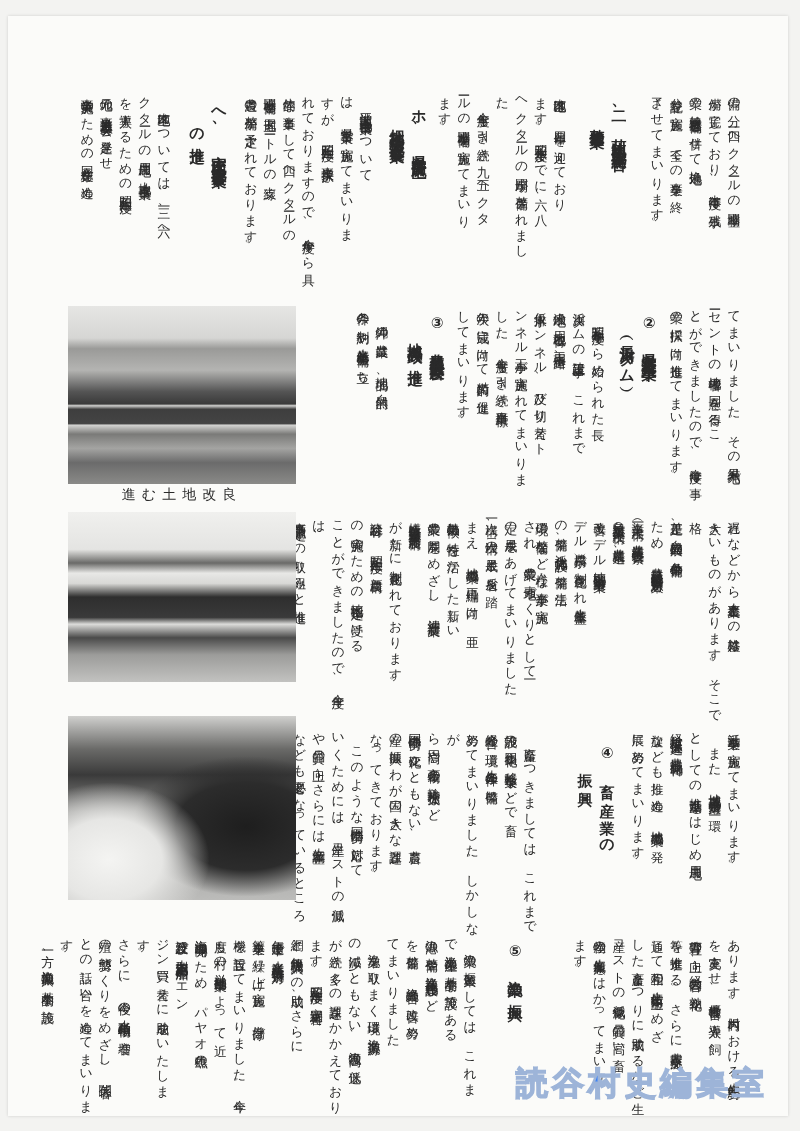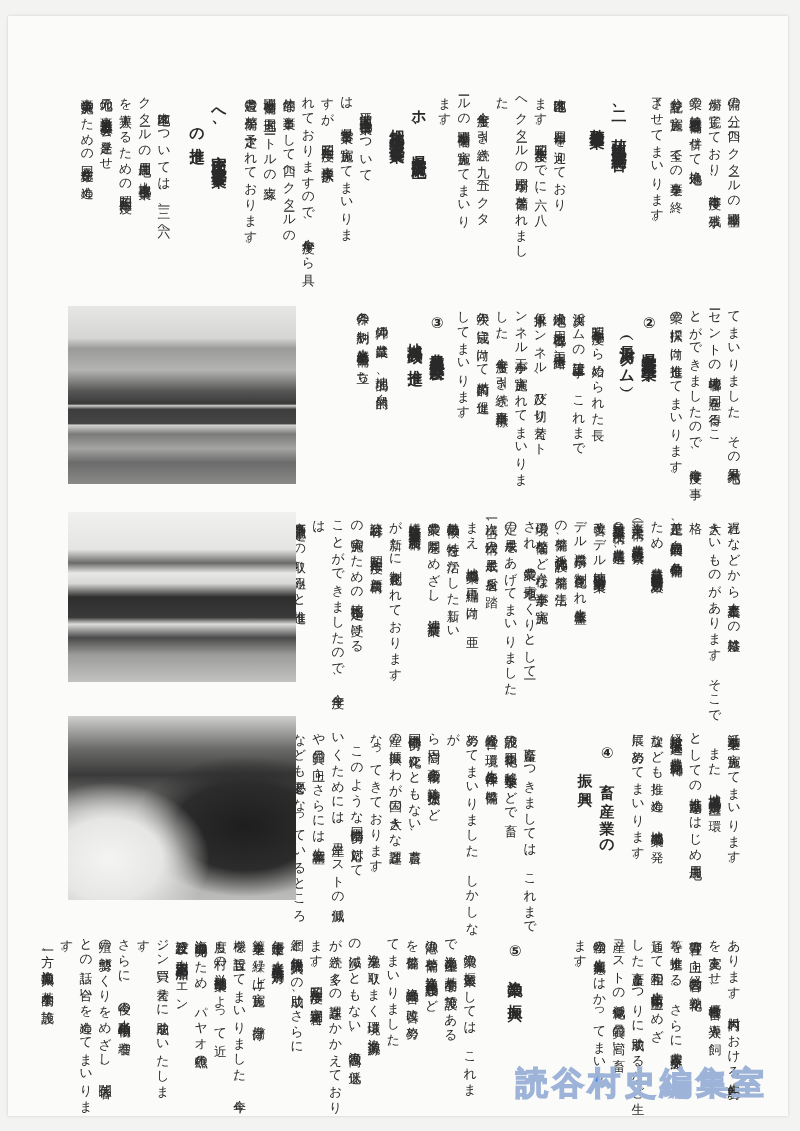--- a/index.html
+++ b/index.html
@@ -142,19 +142,20 @@
 度も村の単独補助事業によって近
 海漁場開発のため、パヤオ魚礁の
 設置及び大型定置網用船舶のエン
 ジン買い替えに助成をいたします。
 さらに、今後の水産動植物の増養
 殖の態勢づくりをめざし、関係者
 との話し合いを進めてまいります。
 　一方、漁業振興の基本的な施設</div>
 
   <div class="photo" style="left:60px;top:290px;width:228px;height:178px;background:linear-gradient(180deg,#e6e6e4 0%,#d6d6d4 18%,#9a9a98 24%,#b4b4b2 36%,#555 48%,#3a3a3a 55%,#cfcfcd 56%,#3e3e3e 58%,#444 66%,#d2d2d0 67%,#7a7a78 72%,#a4a4a2 80%,#6b6b6b 88%,#8a8a88 100%);"></div>
+  <div class="caption" style="left:60px;top:470px;width:228px;">進む土地改良</div>
 
   <div class="photo" style="left:60px;top:496px;width:228px;height:170px;background:linear-gradient(180deg,#f0f0ee 0%,#e4e4e2 22%,#6a6a68 30%,#e8e8e6 36%,#d8d8d6 42%,#2e2e2e 50%,#3a3a3a 62%,#dcdcda 66%,#4a4a4a 74%,#9c9c9a 84%,#c2c2c0 100%);"></div>
 
   <div class="photo" style="left:60px;top:700px;width:228px;height:184px;background:radial-gradient(ellipse at 18% 78%,#f4f4f2 0%,#e6e6e4 20%,transparent 38%),radial-gradient(ellipse at 78% 60%,#1e1e1e 0%,#2c2c2c 28%,transparent 45%),linear-gradient(180deg,#d0d0ce 0%,#6a6a68 18%,#3a3a3a 32%,#8c8c8a 52%,#bcbcba 100%);"></div>
 
   <div class="watermark">読谷村史編集室</div>
 </div>
 
 </body></html>

